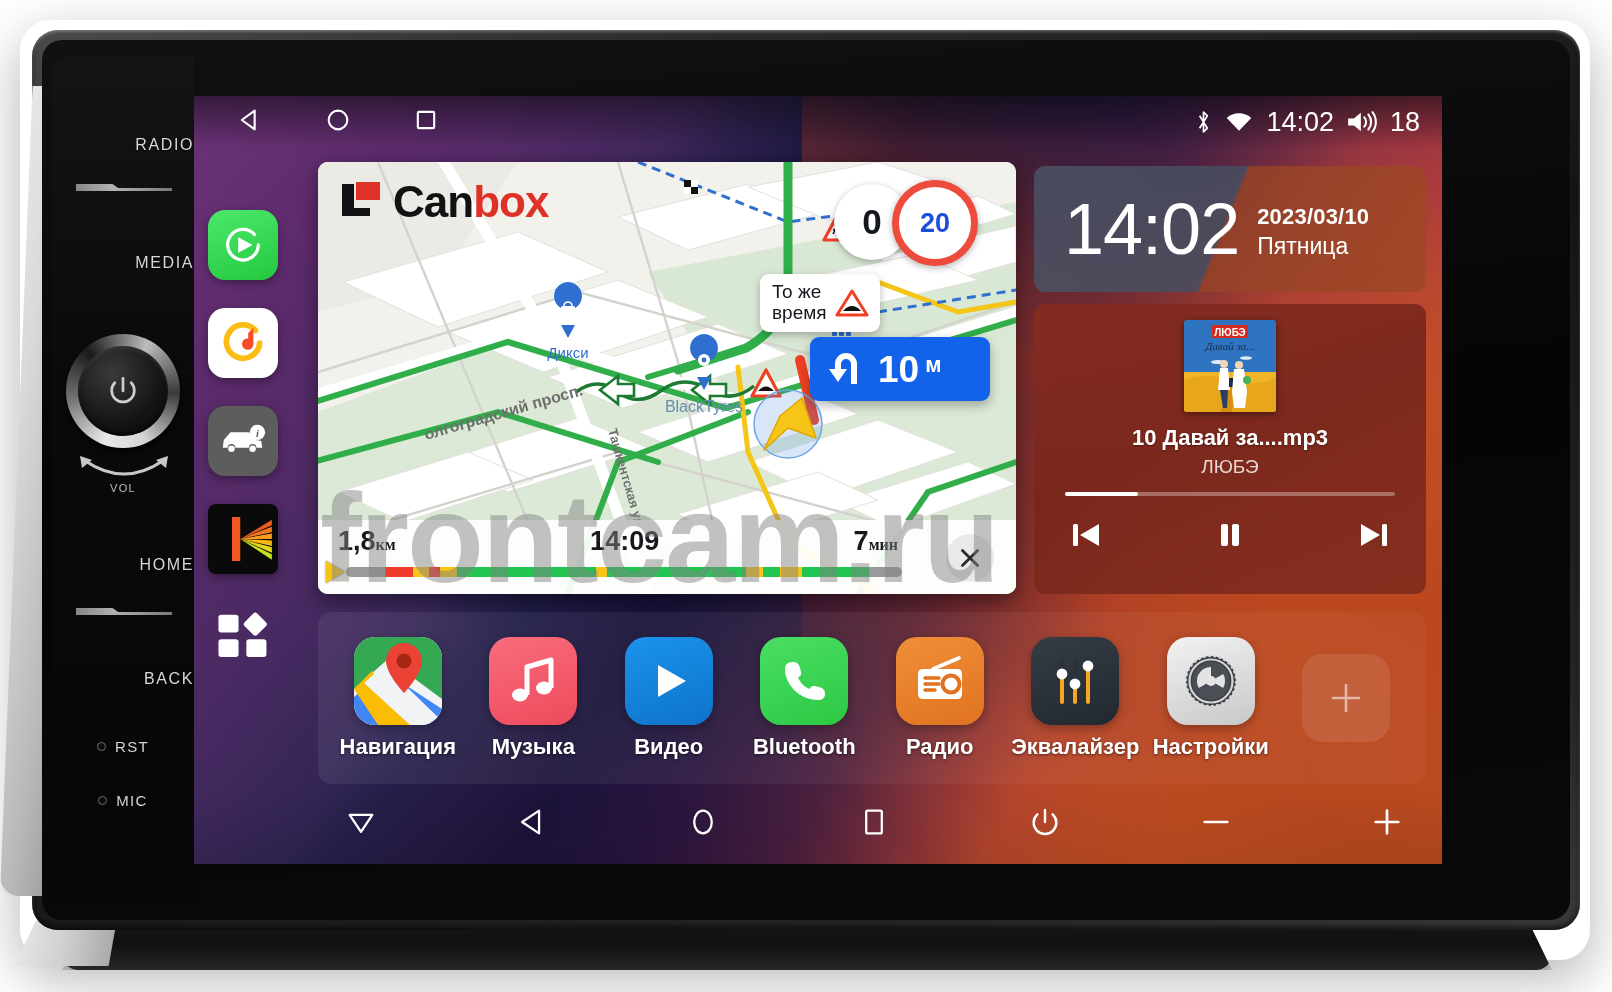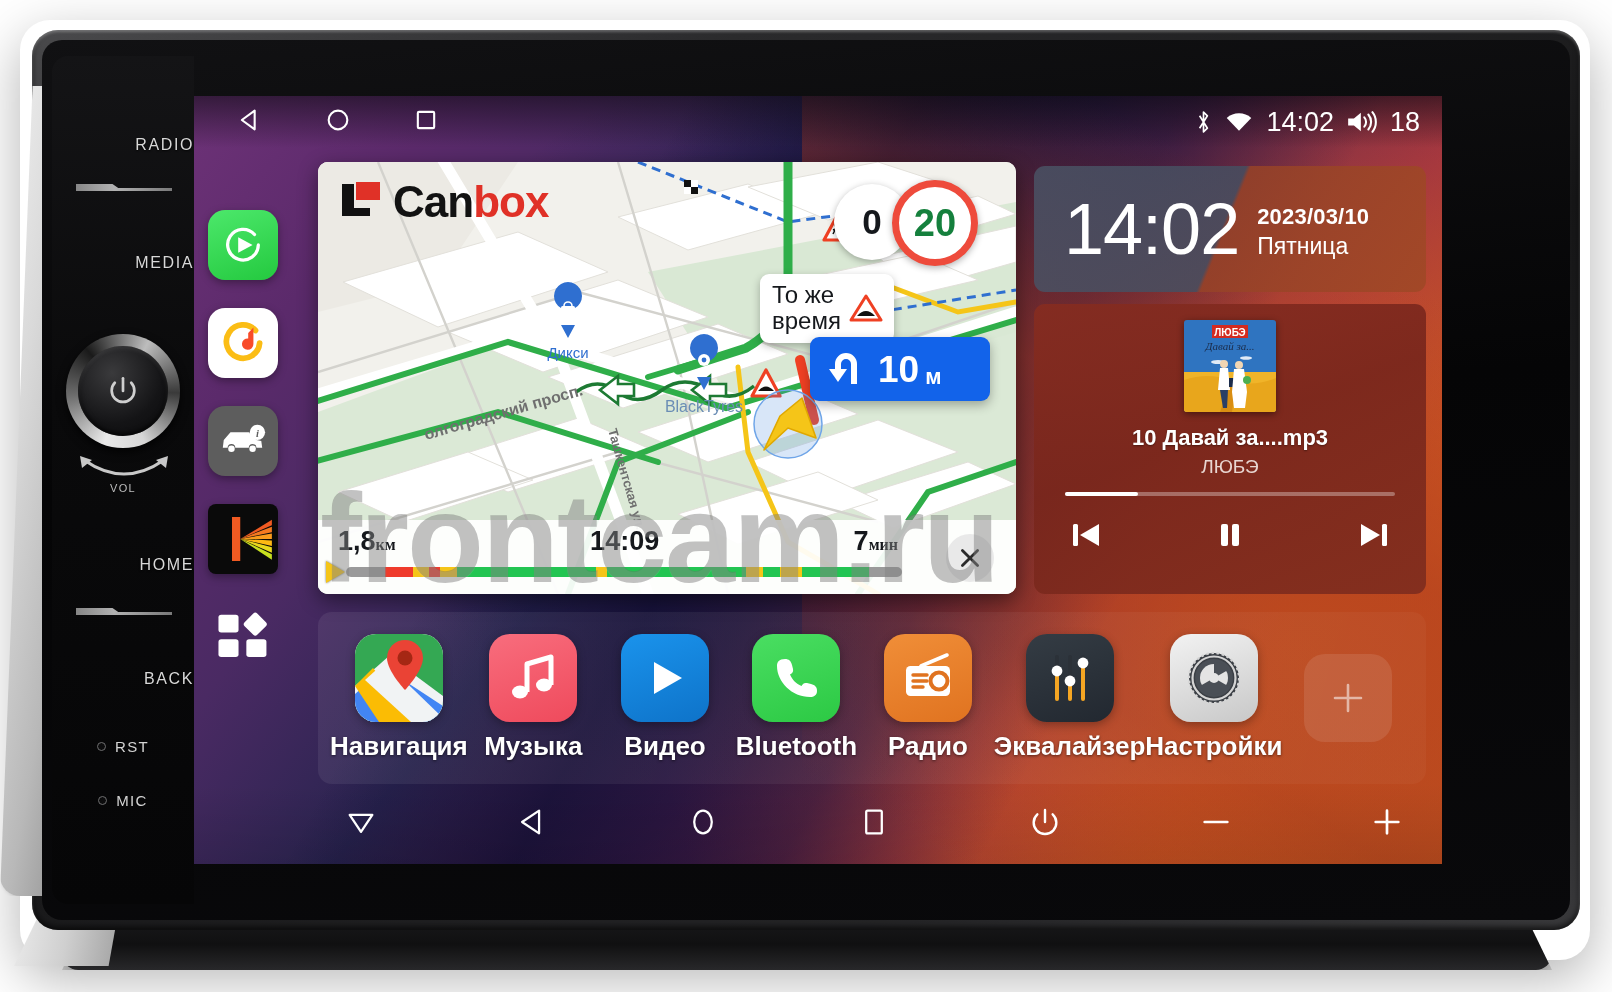--- a/index.html
+++ b/index.html
@@ -161,37 +161,37 @@
   .speed-now {
     position:absolute; right:58px; top:0; width:76px; height:76px; border-radius:50%;
     background:#fff; display:flex; align-items:center; justify-content:center;
     font-size:35px; font-weight:700; color:#15181c;
     box-shadow:0 2px 7px rgba(0,0,0,.3);
   }
   .speed-limit {
     position:absolute; right:-10px; top:-4px; width:86px; height:86px; border-radius:50%;
     background:#fff; border:7px solid #ee4b3c;
     display:flex; align-items:center; justify-content:center;
-    font-size:38px; font-weight:700; color:#15803d;
+    font-size:27px; font-weight:700; color:#1d4ed8;
     box-shadow:0 2px 7px rgba(0,0,0,.3);
   }
 
   .tooltip-card {
     position:absolute; left:442px; top:112px; z-index:7;
     background:#fff; border-radius:9px; padding:8px 11px 9px 12px;
     display:flex; align-items:center; gap:8px;
     box-shadow:0 3px 9px rgba(0,0,0,.28);
   }
-  .tooltip-text { font-size:24px; line-height:1.08; color:#15181c; font-weight:400; }
+  .tooltip-text { font-size:19px; line-height:1.08; color:#15181c; font-weight:400; }
 
   .maneuver {
     position:absolute; left:492px; top:175px; z-index:7;
     width:180px; height:64px; border-radius:9px;
     background:#1263ea; display:flex; align-items:center; gap:10px;
-    padding:4px 16px; box-shadow:0 4px 11px rgba(0,0,0,.3);
+    padding:16px 16px; box-shadow:0 4px 11px rgba(0,0,0,.3);
   }
   .maneuver-dist { color:#fff; font-size:37px; font-weight:700; line-height:1; }
   .maneuver-unit { color:#fff; font-size:22px; font-weight:700; margin-left:-4px; align-self:flex-end; margin-bottom:7px;}
 
   .nav-foot {
     position:absolute; left:0; bottom:0; width:698px; height:74px; z-index:7;
     background:rgba(255,255,255,.93);
   }
   .nav-foot-row {
     position:absolute; left:20px; top:6px; width:560px;
@@ -266,21 +266,21 @@
   .dock-row { display:flex; height:100%; align-items:center; padding:0 12px; }
   .dock-item {
     flex:1; display:flex; flex-direction:column; align-items:center; gap:9px;
   }
   .dock-icon {
     width:88px; height:88px; border-radius:21px;
     display:flex; align-items:center; justify-content:center;
     box-shadow:0 3px 10px rgba(0,0,0,.3);
   }
   .dock-label {
-    color:#fff; font-size:26px; font-weight:700;
+    color:#fff; font-size:22px; font-weight:700;
     text-shadow:0 1px 3px rgba(0,0,0,.55); white-space:nowrap;
   }
   .dock-add {
     width:88px; height:88px; border-radius:21px;
     background:rgba(255,255,255,.10);
     display:flex; align-items:center; justify-content:center;
   }
 
   
   .softnav {

